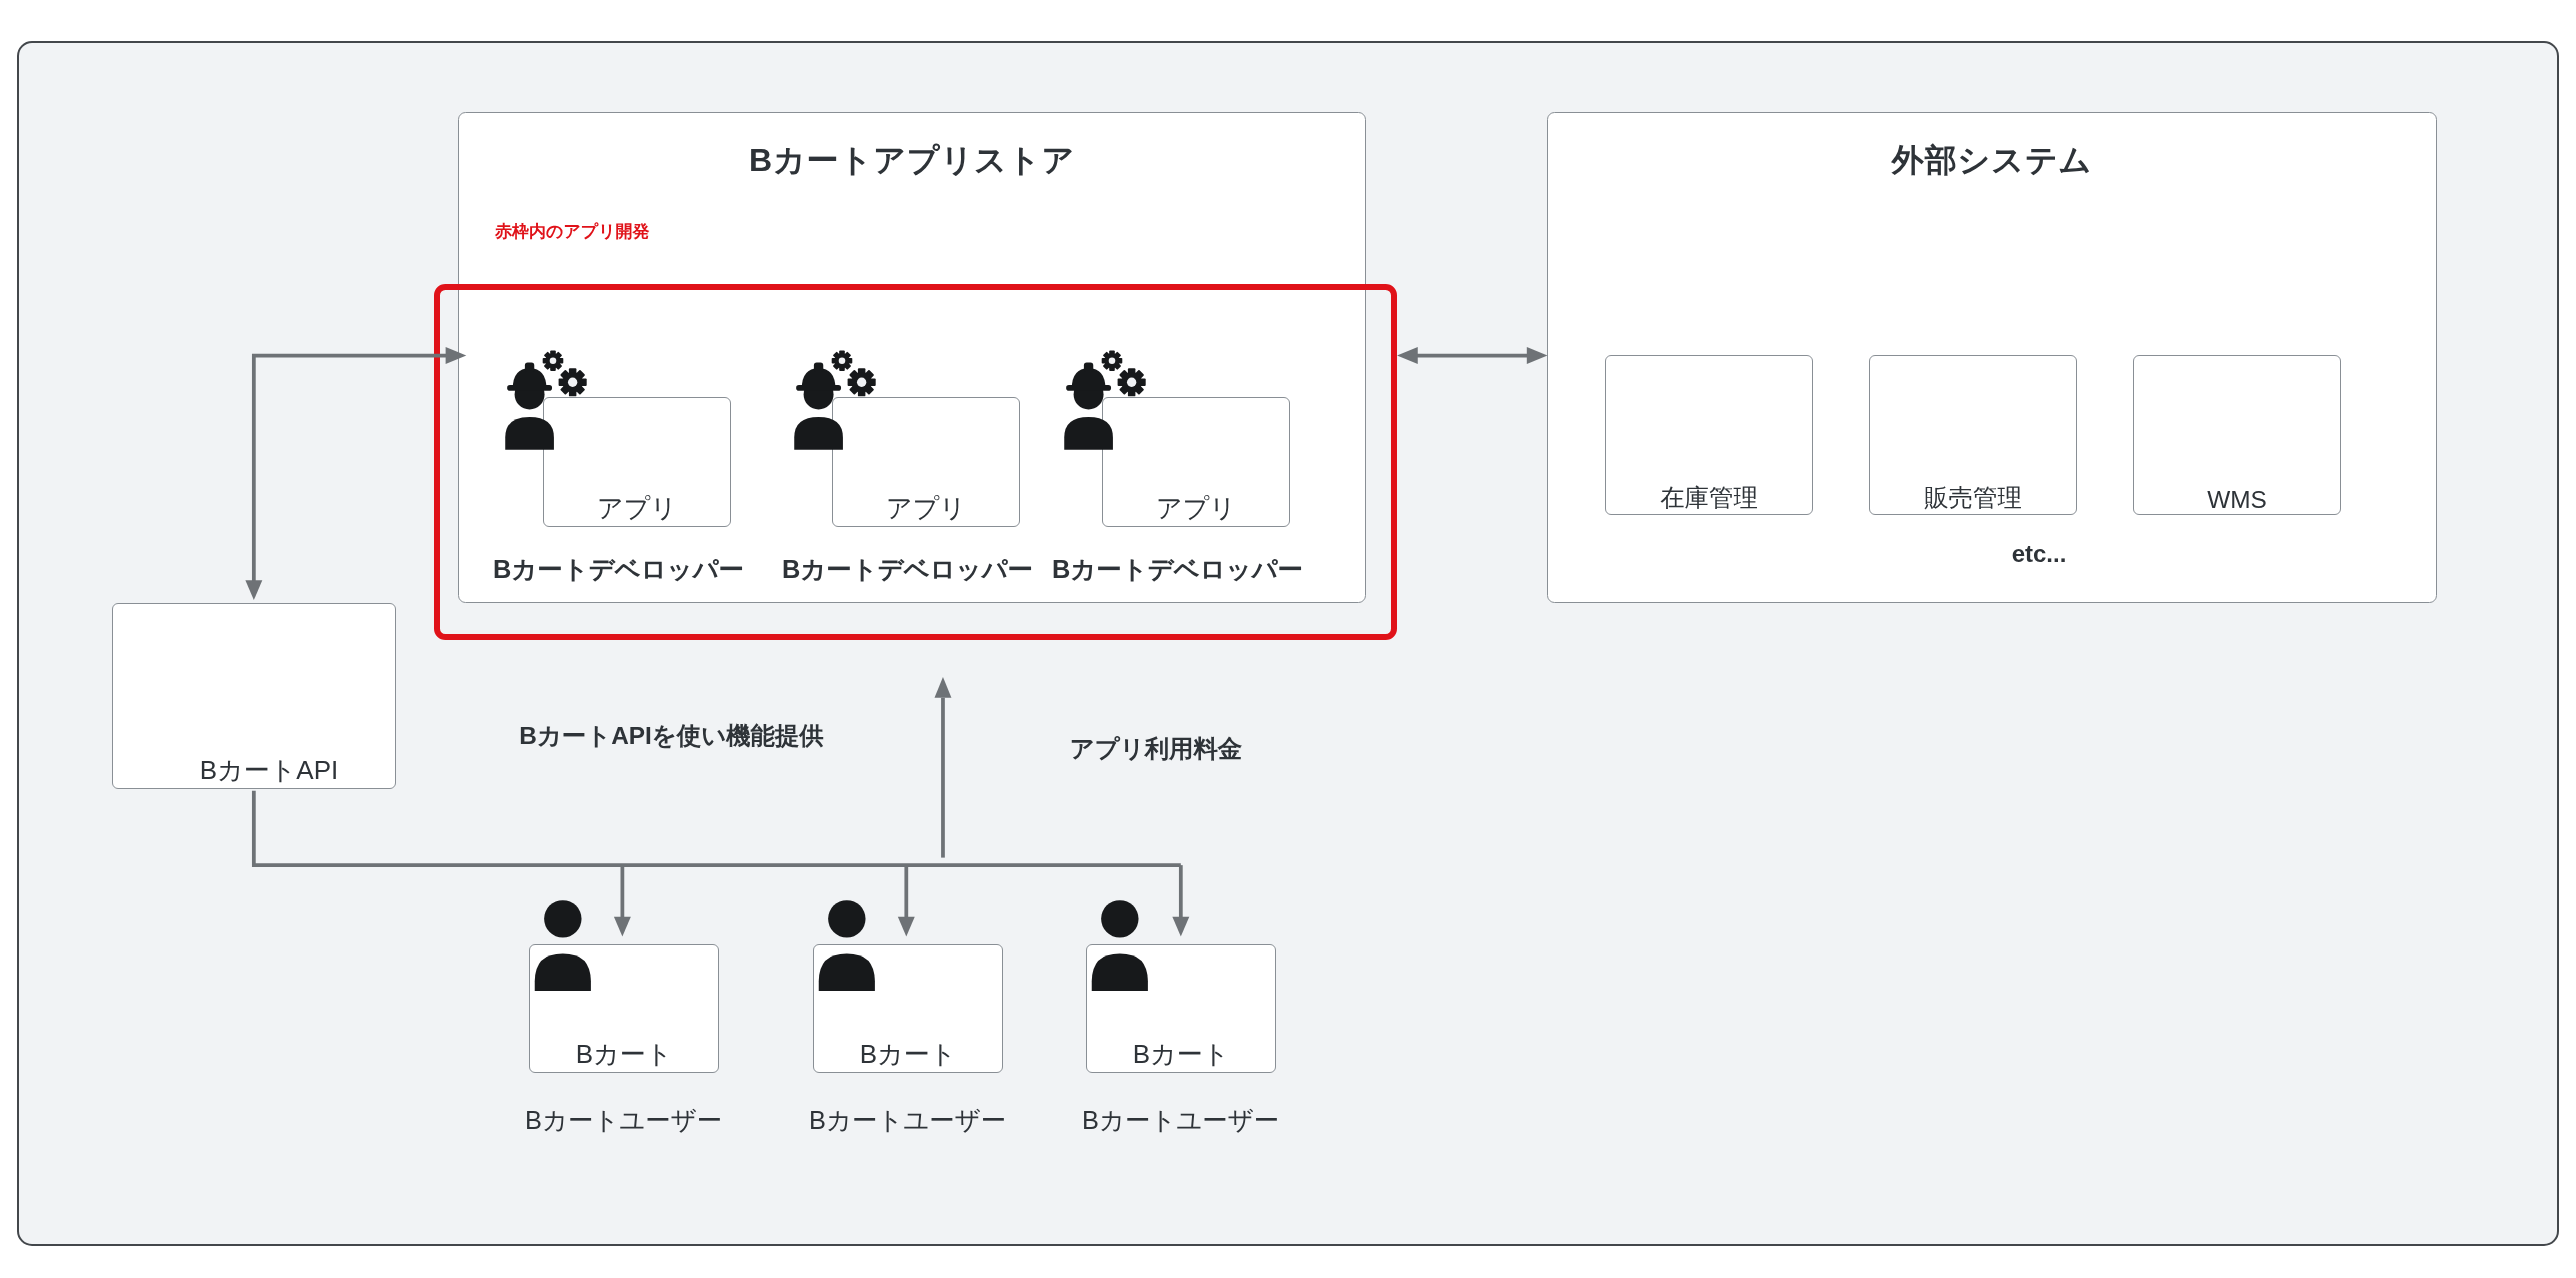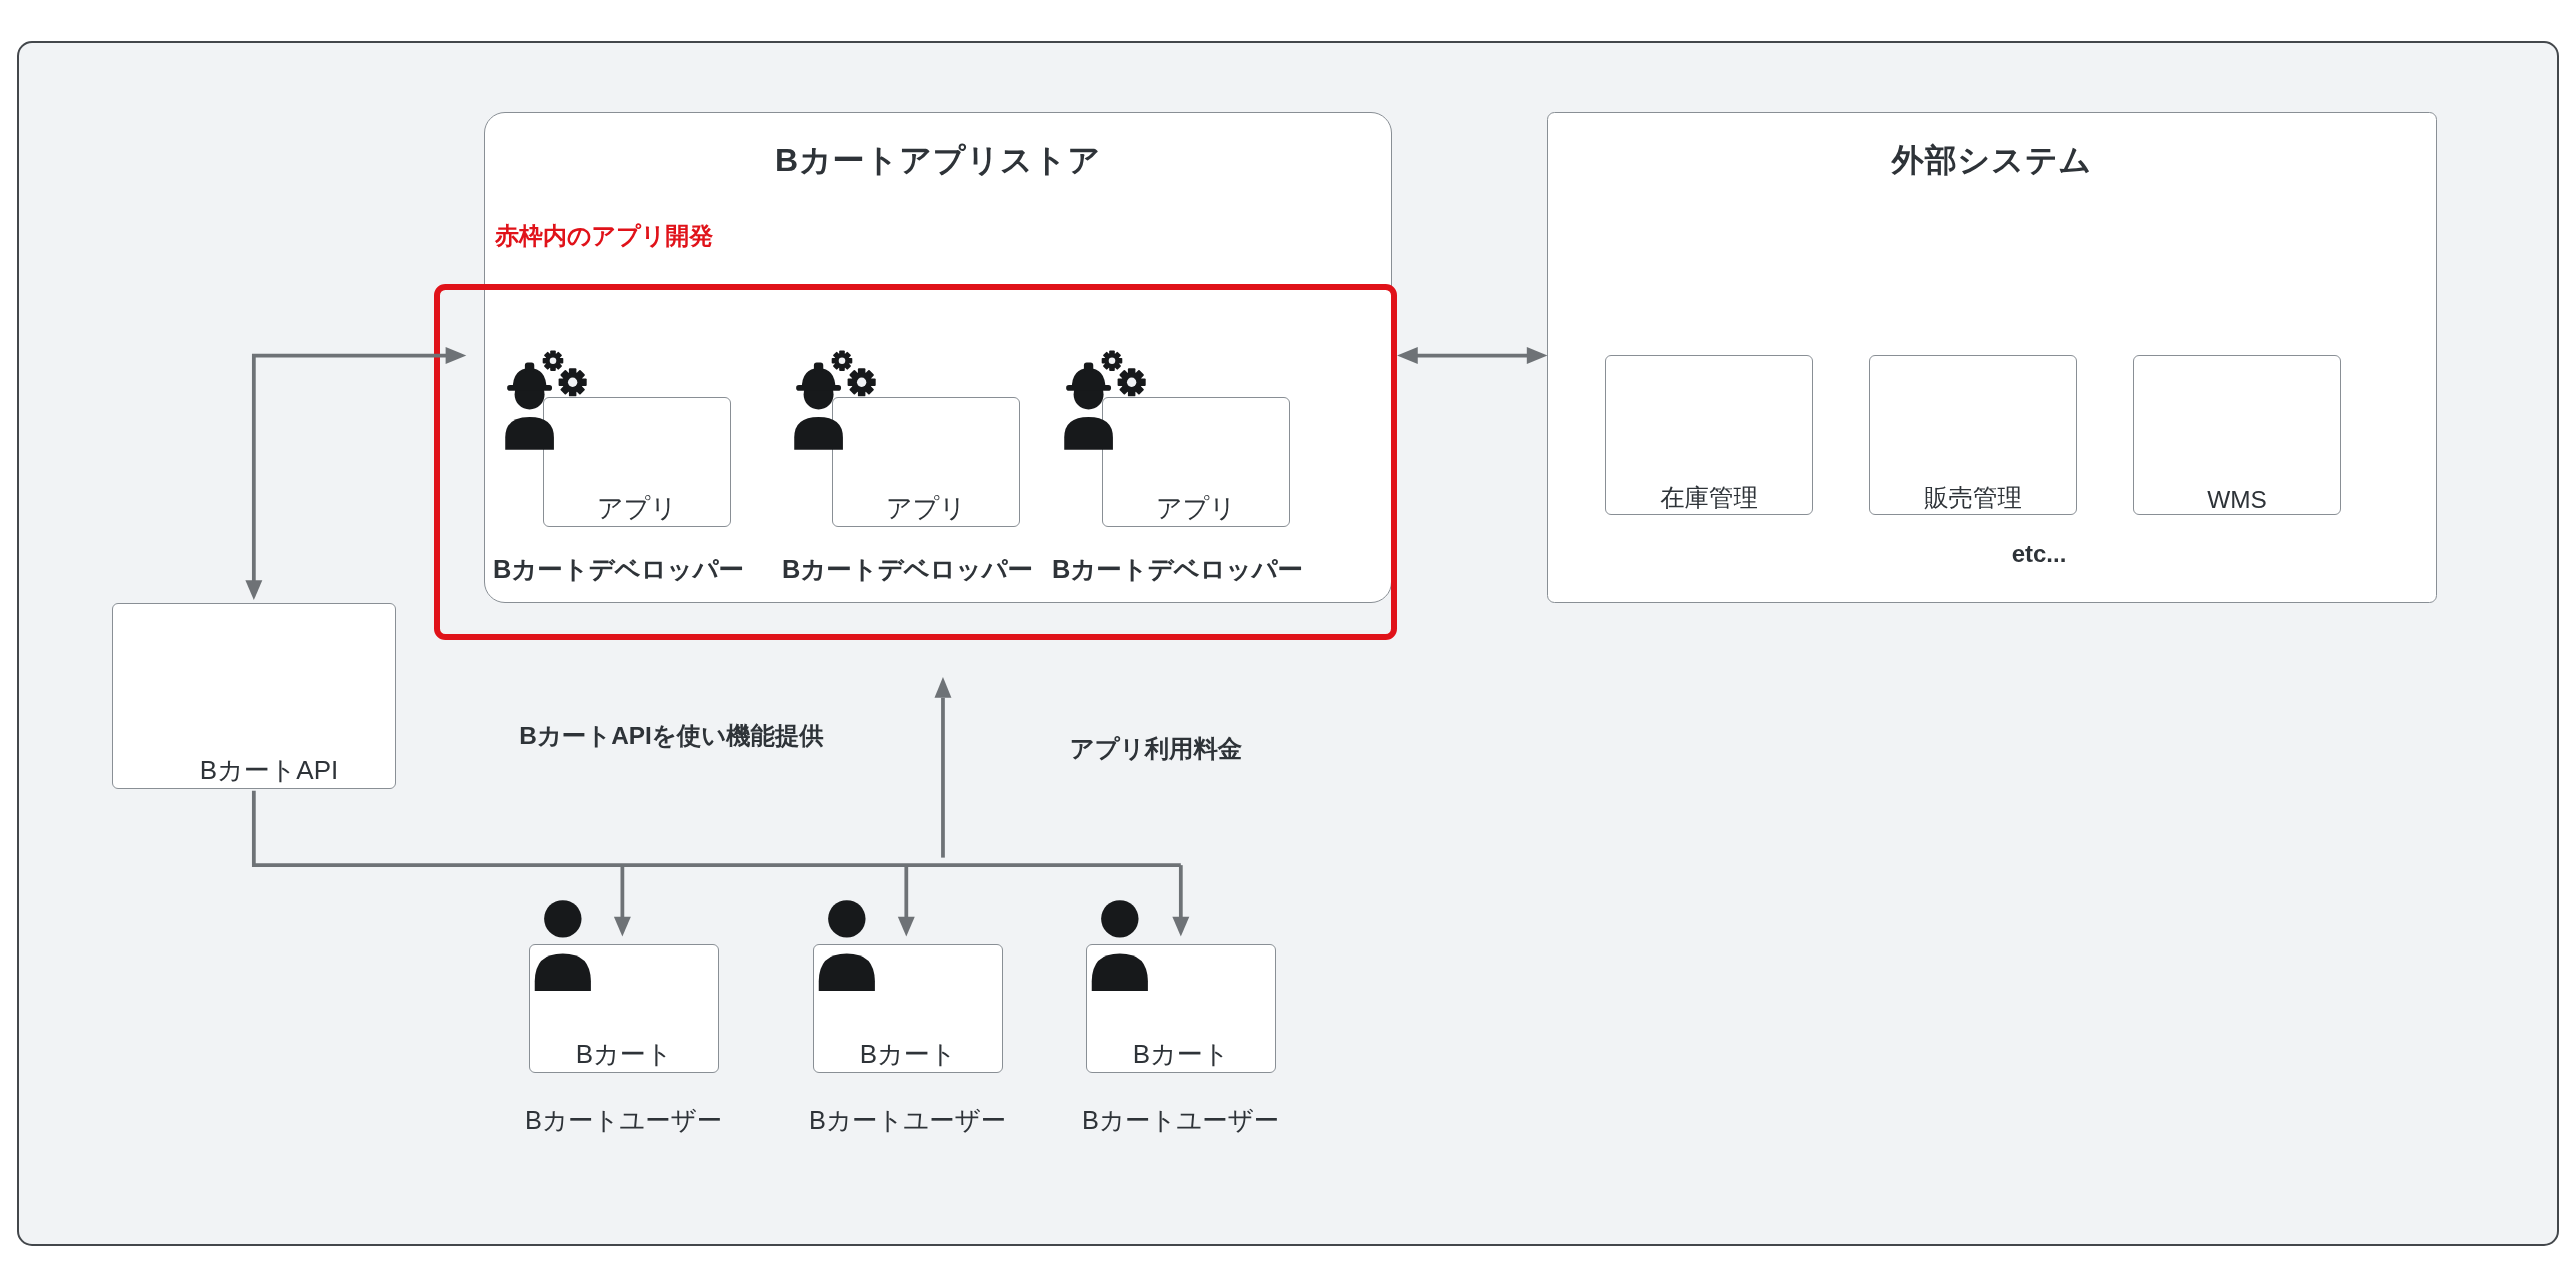--- a/index.html
+++ b/index.html
@@ -19,25 +19,25 @@
   .panel {
     position:absolute;
     background: var(--box_bg, #ffffff);
     border:1.9px solid var(--box_border, #898f95);
     border-radius:7.5px;
   }
   .panel-title {
     text-align:center; padding-top:26px;
     font-size:32px; font-weight:bold; letter-spacing:0.9px;
   }
-  .app-store-panel { left:484px; top:112px; width:908px; height:491px;border-radius:21px; }
+  .app-store-panel { left:458px; top:112px; width:908px; height:491px; }
   .external-panel  { left:1547px; top:112px; width:890px; height:491px; }
   .red-note {
     position:absolute; left:495px; top:220px;
-    font-size:24px; font-weight:bold; color: var(--accent_red, #e01219);
+    font-size:17px; font-weight:bold; color: var(--accent_red, #e01219);
   }
   .red-frame {
     position:absolute; left:434px; top:284px; width:963px; height:356px;
     border:6.6px solid var(--accent_red, #e01219); border-radius:11.3px;
     background:transparent; z-index:3;
   }
   .box {
     position:absolute;
     background: var(--box_bg, #ffffff);
     border:1.9px solid var(--box_border, #898f95);

